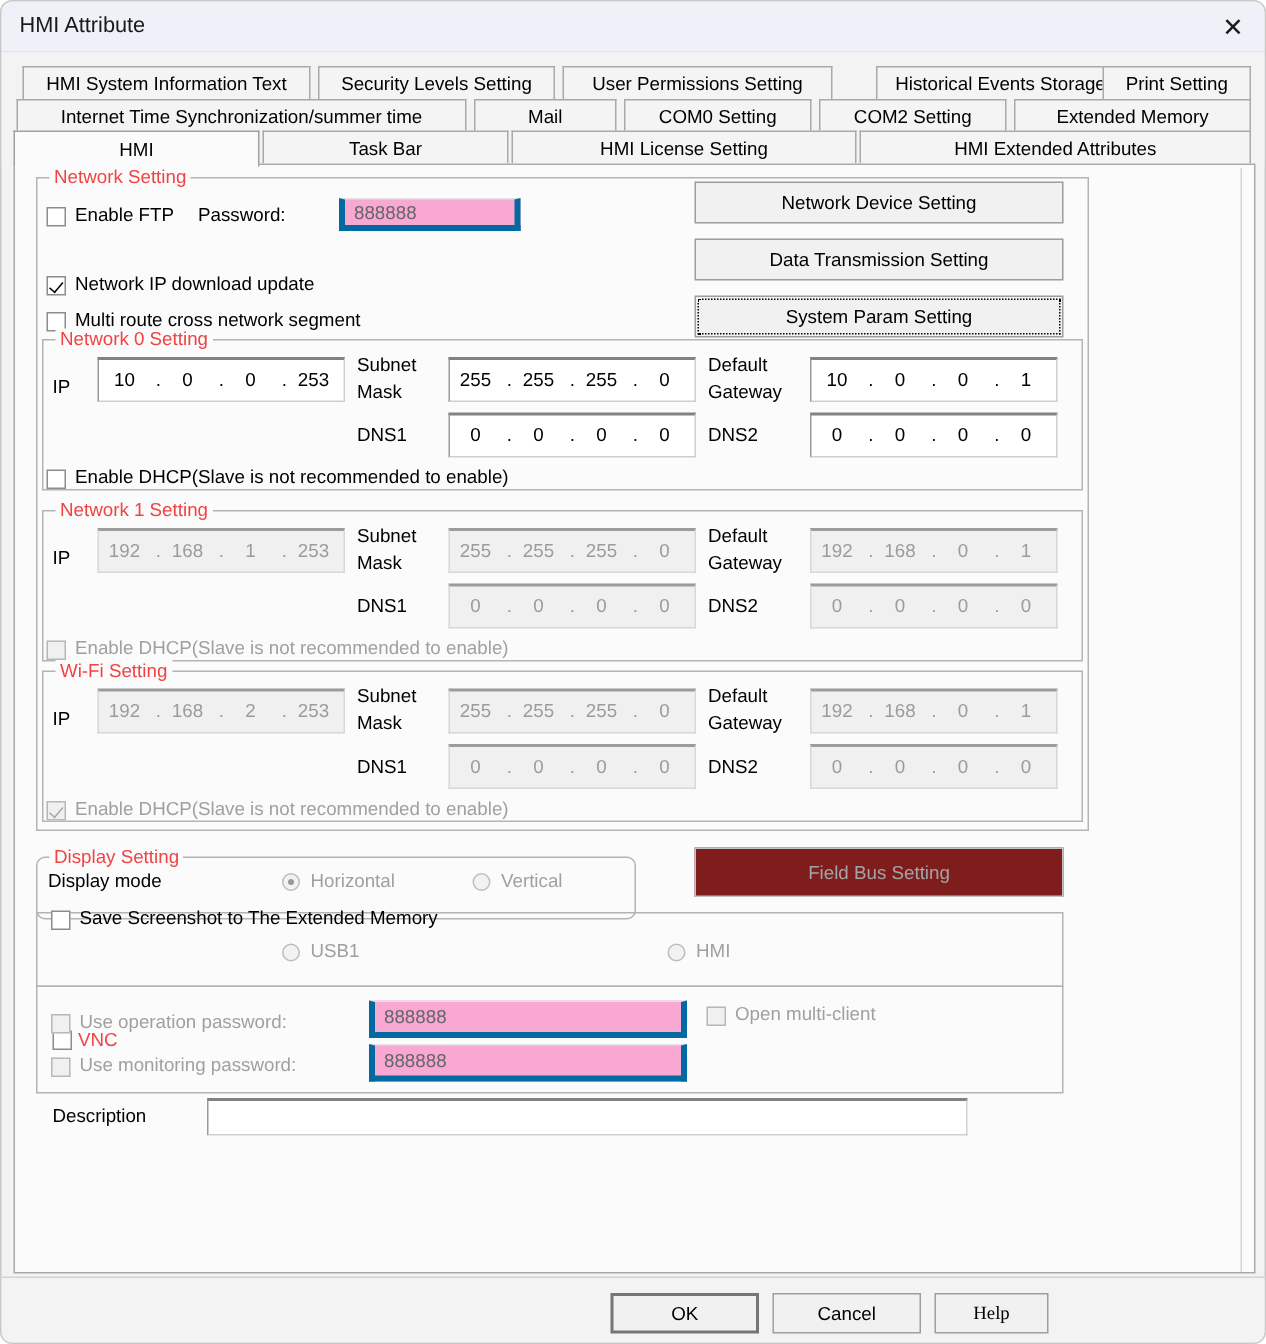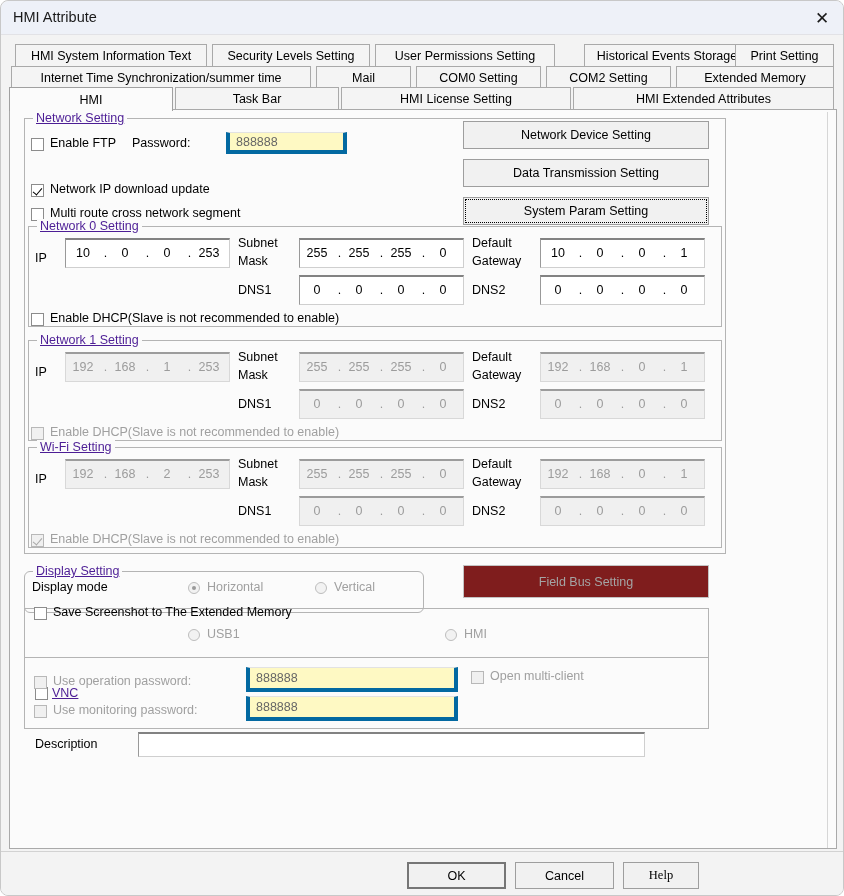--- a/index.html
+++ b/index.html
@@ -73,21 +73,21 @@
   
   .grp {
     position: absolute;
     border: 1px solid #b4b4b4;
     background: transparent;
   }
   .grp.round { border-radius: 6px; }
   .grp > .cap {
     position: absolute; top: -8px; left: 8px;
     background: #fbfbfb; padding: 0 3px;
-    font-size: 12.5px; color: #4c1d95; white-space: nowrap; text-decoration: underline;
+    font-size: 12.5px; color: #ef4444; white-space: nowrap;
   }
   .grp > .cap.cb { padding-left: 0; display: flex; align-items: center; gap: 4px; margin-top: 36px; }
 
   
   .lbl { position: absolute; font-size: 12.5px; color: #000; white-space: nowrap; }
   .lbl.dis { color: #a0a0a0; }
 
   
   .cbx {
     position: absolute; width: 13px; height: 13px;
@@ -130,21 +130,21 @@
 
   
   .fld {
     position: absolute;
     background: #ffffff;
     border: 1px solid #cfcfcf;
     border-top: 2px solid #828282;
     border-left: 1px solid #999;
   }
   .fld.dis { background: #f0f0f0; border-top-color: #9c9c9c; border-left-color: #c0c0c0; border-color: #d8d8d8; border-top: 2px solid #9c9c9c; }
-  .fld.flat { border: 4px solid #0369a1; border-top: 1px solid #e2e2e2; background: #fef9c3; }
+  .fld.flat { border: 4px solid #0369a1; border-top: 1px solid #e2e2e2; background: #f9a8d4; }
   .fld .txt {
     position: absolute; left: 6px; top: 50%; transform: translateY(-50%);
     font-size: 12.5px; color: #666; white-space: nowrap;
   }
 
   
   .ipfld { position: absolute; display: flex; align-items: center; }
   .ipfld .oct {
     flex: 1 1 0; text-align: center; padding-right: 3px;
     font-size: 12.5px; color: #000; line-height: 1;

